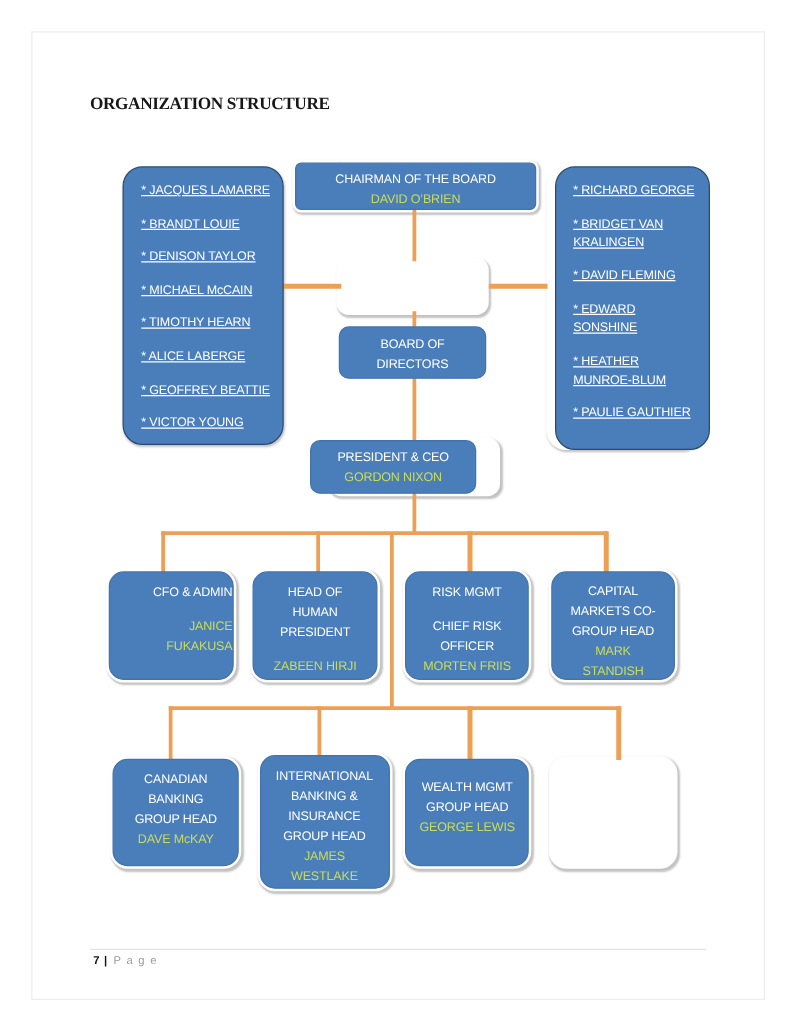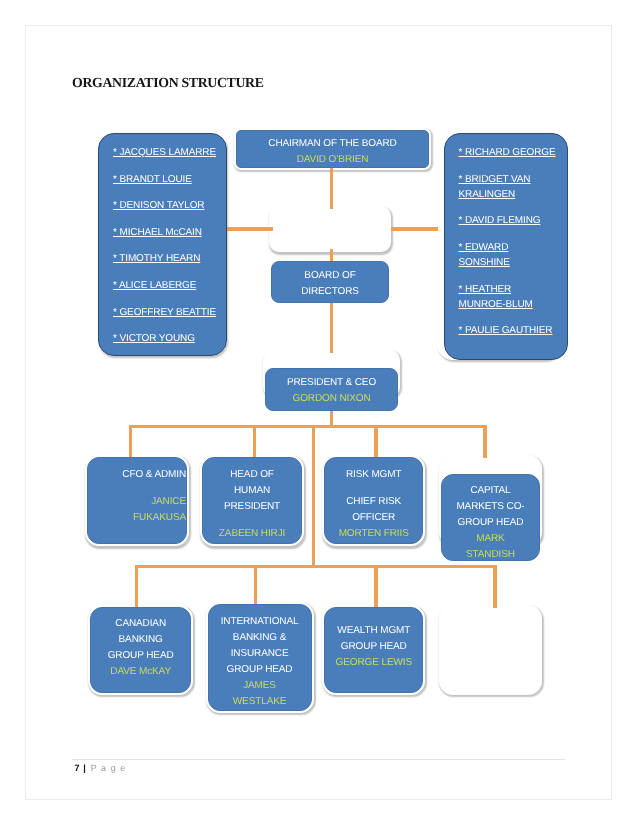--- a/index.html
+++ b/index.html
@@ -112,21 +112,21 @@
       <span class="ln t">SONSHINE</span>
         <span class="gap"></span>
       <span class="ln t">* HEATHER</span>
       <span class="ln t">MUNROE-BLUM</span>
         <span class="gap"></span>
       <span class="ln t">* PAULIE GAUTHIER</span>
     </div>
   </div>
 
   <div class="halo-soft" style="left: 263px; top: 350px; width: 137px; height: 47px; border-radius: 10px;"></div>
-    <div class="node soft" style="left:265px;top:352px;width:133px;height:43px;border-radius:8px;margin-top:16px;">
+    <div class="node soft" style="left:248px;top:352px;width:133px;height:43px;border-radius:8px;">
     <div class="txt" style="top:6px;">
       <span class="ln t">PRESIDENT &amp; CEO</span>
       <span class="ln n">GORDON NIXON</span>
     </div>
   </div>
 
   <div class="halo-soft" style="left: 84.5px; top: 455px; width: 104.5px; height: 91px; border-radius: 14px;"></div>
     <div class="node soft" style="left:86.5px;top:457px;width:100.5px;height:87px;border-radius:12px;text-align:right;">
     <div class="txt" style="top:9px;">
       <span class="ln t">CFO &amp; ADMIN</span>
@@ -152,21 +152,21 @@
     <div class="txt" style="top:9px;">
       <span class="ln t">RISK MGMT</span>
         <span class="gap"></span>
       <span class="ln t">CHIEF RISK</span>
       <span class="ln t">OFFICER</span>
       <span class="ln n">MORTEN FRIIS</span>
     </div>
   </div>
 
   <div class="halo-soft" style="left: 438.5px; top: 455px; width: 103.9px; height: 91px; border-radius: 14px;"></div>
-    <div class="node soft" style="left:440.5px;top:474px;width:99.9px;height:87px;border-radius:12px;text-align:center;">
+    <div class="node soft" style="left:440.5px;top:457px;width:99.9px;height:87px;border-radius:12px;text-align:center;">
     <div class="txt" style="top:8.4px;">
       <span class="ln t">CAPITAL</span>
       <span class="ln t">MARKETS CO-</span>
       <span class="ln t">GROUP HEAD</span>
       <span class="ln n">MARK</span>
       <span class="ln n">STANDISH</span>
     </div>
   </div>
 
   <div class="halo-soft" style="left: 88.4px; top: 604.5px; width: 104.5px; height: 90.5px; border-radius: 14px;"></div>

